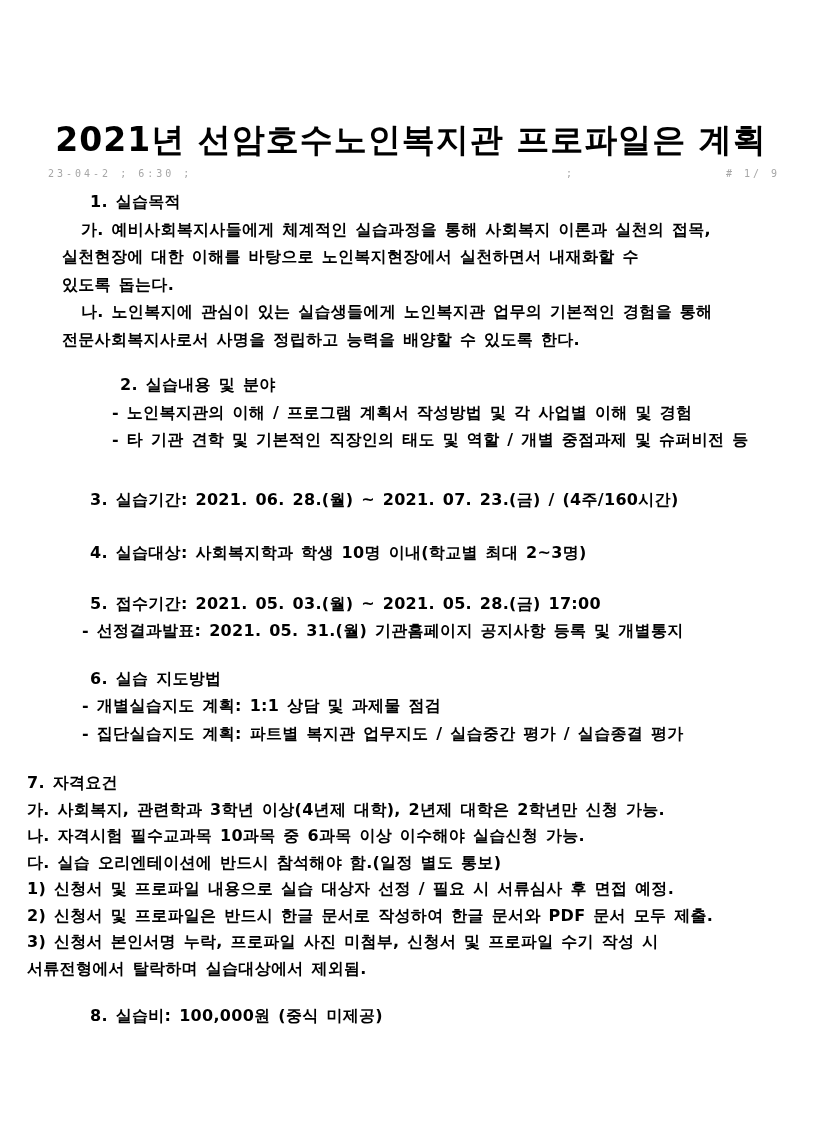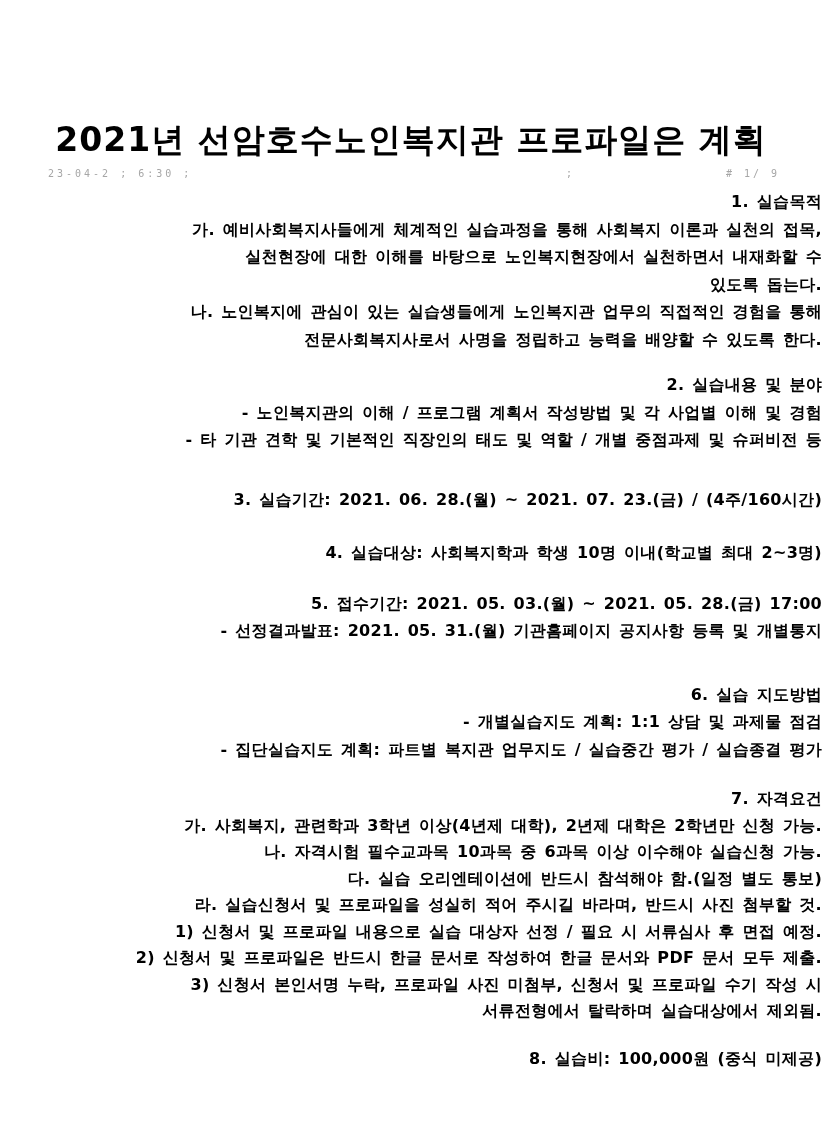--- a/index.html
+++ b/index.html
@@ -36,28 +36,27 @@
 
   
   .section{margin:0;}
   .line{
     font-size:16px;
     line-height:27.5px;
     font-weight:700;
     letter-spacing:0.3px;
     word-spacing:2px;
     white-space:nowrap;
-    text-align:right;
   }
   .s1{margin-top:26px;}
-  .s2{margin-top:18px;}
+  .s2{margin-top:18px;margin-left:30px;}
   .s3{margin-top:32px;}
   .s4{margin-top:26px;}
   .s5{margin-top:23px;}
-  .s6{margin-top:36px;}
+  .s6{margin-top:20px;}
   .s7{margin-top:23px;}
   .s7 .line{line-height:26.5px;padding-left:27px;}
   .s8{margin-top:20px;}
 
   
   .ind-h{padding-left:90px;}
   .ind-ga{padding-left:81px;}
   .ind-cont{padding-left:62px;}
   .ind-dash{padding-left:82px;}
   .ind-num{padding-left:95px;}
@@ -74,21 +73,21 @@
     <span class="fh-right"># 1/ 9</span>
   </div>
 
   <h1 class="title">2021년 선암호수노인복지관 프로파일은 계획</h1>
 
   <div class="section s1">
     <div class="line ind-h">1. 실습목적</div>
     <div class="line ind-ga">가. 예비사회복지사들에게 체계적인 실습과정을 통해 사회복지 이론과 실천의 접목,</div>
     <div class="line ind-cont">실천현장에 대한 이해를 바탕으로 노인복지현장에서 실천하면서 내재화할 수</div>
     <div class="line ind-cont">있도록 돕는다.</div>
-    <div class="line ind-ga">나. 노인복지에 관심이 있는 실습생들에게 노인복지관 업무의 직접적인 경험을 통해</div>
+    <div class="line ind-ga">나. 노인복지에 관심이 있는 실습생들에게 노인복지관 업무의 기본적인 경험을 통해</div>
     <div class="line ind-cont">전문사회복지사로서 사명을 정립하고 능력을 배양할 수 있도록 한다.</div>
   </div>
 
   <div class="section s2">
     <div class="line ind-h">2. 실습내용 및 분야</div>
     <div class="line ind-dash">- 노인복지관의 이해 / 프로그램 계획서 작성방법 및 각 사업별 이해 및 경험</div>
     <div class="line ind-dash">- 타 기관 견학 및 기본적인 직장인의 태도 및 역할 / 개별 중점과제 및 슈퍼비전 등</div>
   </div>
 
   <div class="section s3">
@@ -108,21 +107,20 @@
     <div class="line ind-h">6. 실습 지도방법</div>
     <div class="line ind-dash">- 개별실습지도 계획: 1:1 상담 및 과제물 점검</div>
     <div class="line ind-dash">- 집단실습지도 계획: 파트별 복지관 업무지도 / 실습중간 평가 / 실습종결 평가</div>
   </div>
 
   <div class="section s7">
     <div class="line ind-h">7. 자격요건</div>
     <div class="line ind-ga">가. 사회복지, 관련학과 3학년 이상(4년제 대학), 2년제 대학은 2학년만 신청 가능.</div>
     <div class="line ind-ga">나. 자격시험 필수교과목 10과목 중 6과목 이상 이수해야 실습신청 가능.</div>
     <div class="line ind-ga">다. 실습 오리엔테이션에 반드시 참석해야 함.(일정 별도 통보)</div>
-    <div class="line ind-ga">라. 실습신청서 및 프로파일을 성실히 적어 주시길 바라며, 반드시 사진 첨부할 것.</div>
     <div class="line ind-num">1) 신청서 및 프로파일 내용으로 실습 대상자 선정 / 필요 시 서류심사 후 면접 예정.</div>
     <div class="line ind-num">2) 신청서 및 프로파일은 반드시 한글 문서로 작성하여 한글 문서와 PDF 문서 모두 제출.</div>
     <div class="line ind-num">3) 신청서 본인서명 누락, 프로파일 사진 미첨부, 신청서 및 프로파일 수기 작성 시</div>
     <div class="line ind-cont2">서류전형에서 탈락하며 실습대상에서 제외됨.</div>
   </div>
 
   <div class="section s8">
     <div class="line ind-h">8. 실습비: 100,000원 (중식 미제공)</div>
   </div>
 

